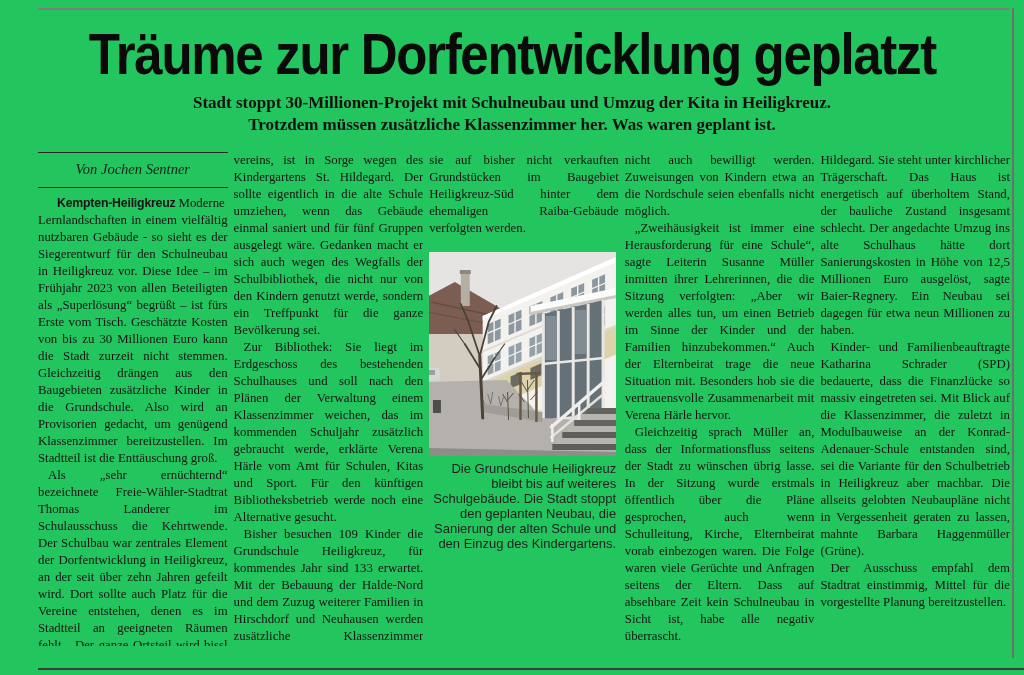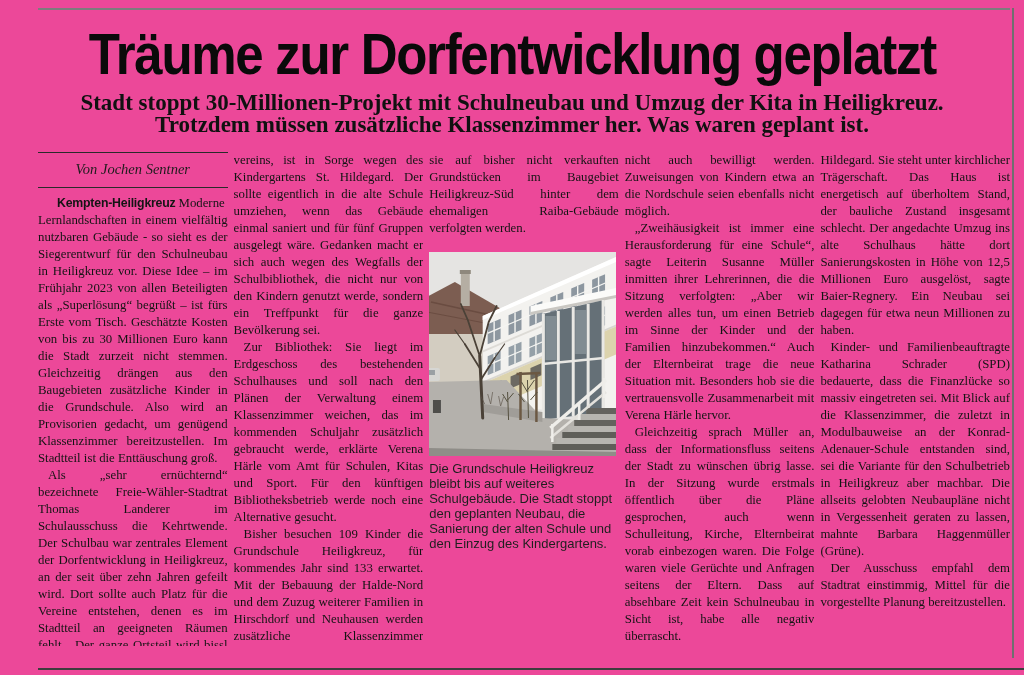--- a/index.html
+++ b/index.html
@@ -1,20 +1,20 @@
 <!DOCTYPE html>
 <html lang="de"><head>
 <meta charset="utf-8">
 <style>
   * { box-sizing: border-box; margin: 0; padding: 0; }
   html, body { background: #ffffff; }
   .page {
     position: relative;
     width: 1024px; height: 675px;
-    background: #ec4899;
+    background: #22c55e;
     overflow: hidden;
     font-family: "Liberation Serif", serif;
     color: #141414;
   }
   .rule-top    { position: absolute; left: 38px; width: 972px; top: 8px;  height: 2px; background: #7d7d7d; }
   .rule-right  { position: absolute; left: 1012px; top: 8px; width: 2px; height: 650px; background: #6f6f6f; }
   .rule-bottom { position: absolute; left: 38px; right: 0; top: 668px; height: 2px; background: #3d3d3d; }
 
   .headline {
     position: absolute; top: 22px; left: 0; width: 1024px;
@@ -22,21 +22,21 @@
     font-family: "Liberation Sans", sans-serif;
     font-weight: 700; font-size: 58px; line-height: 64px;
     letter-spacing: -1.5px; color: #0a0a0a;
     white-space: nowrap;
   }
   .headline > span { display: inline-block; transform: scaleX(0.88); transform-origin: center; }
   .subtitle {
     position: absolute; top: 92px; left: 0; width: 1024px;
     text-align: center;
     font-family: "Liberation Serif", serif;
-    font-weight: 700; font-size: 23px; line-height: 21.5px;
+    font-weight: 700; font-size: 17px; line-height: 21.5px;
     color: #111111;
   }
 
   .columns {
     position: absolute; left: 38px; top: 152px;
     width: 972px; height: 494px;
     display: flex; gap: 6px;
   }
   .col { flex: 1 1 0; overflow: hidden; height: 494px; }
 
@@ -61,21 +61,21 @@
     font-weight: 700; font-size: 12.3px;
     letter-spacing: -0.2px; margin-right: 3px; padding-left: 19px;
   }
 
   .photo-block { margin: 15px 0 0 -4px; width: 191px; }
   .photo-block svg { display: block; width: 191px; height: 204px; }
   .caption {
     margin: 5px 0 0 4px;
     font-family: "Liberation Sans", sans-serif;
     font-size: 13px; line-height: 15px;
-    color: #1f1f1f; text-align: left;
+    color: #1f1f1f; text-align: right;
   }
 </style>
 </head>
 <body>
 
 <div class="page">
 
   <div class="rule-top"></div>
   <div class="rule-right"></div>
   <div class="rule-bottom"></div>

